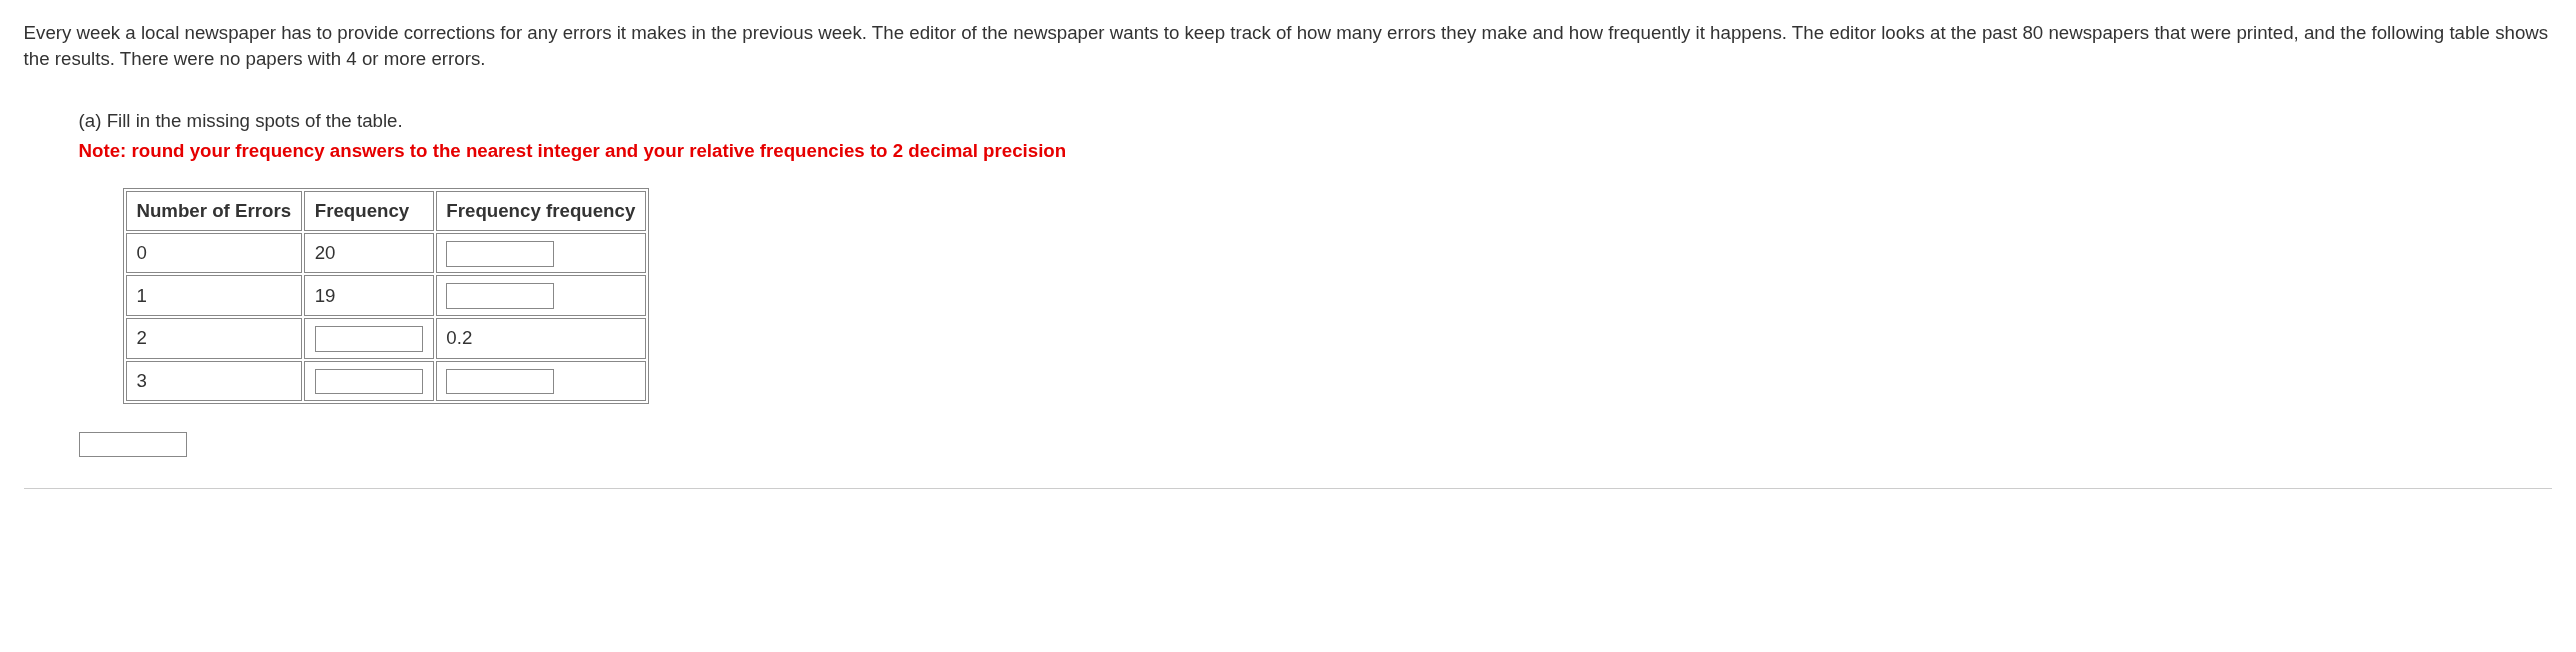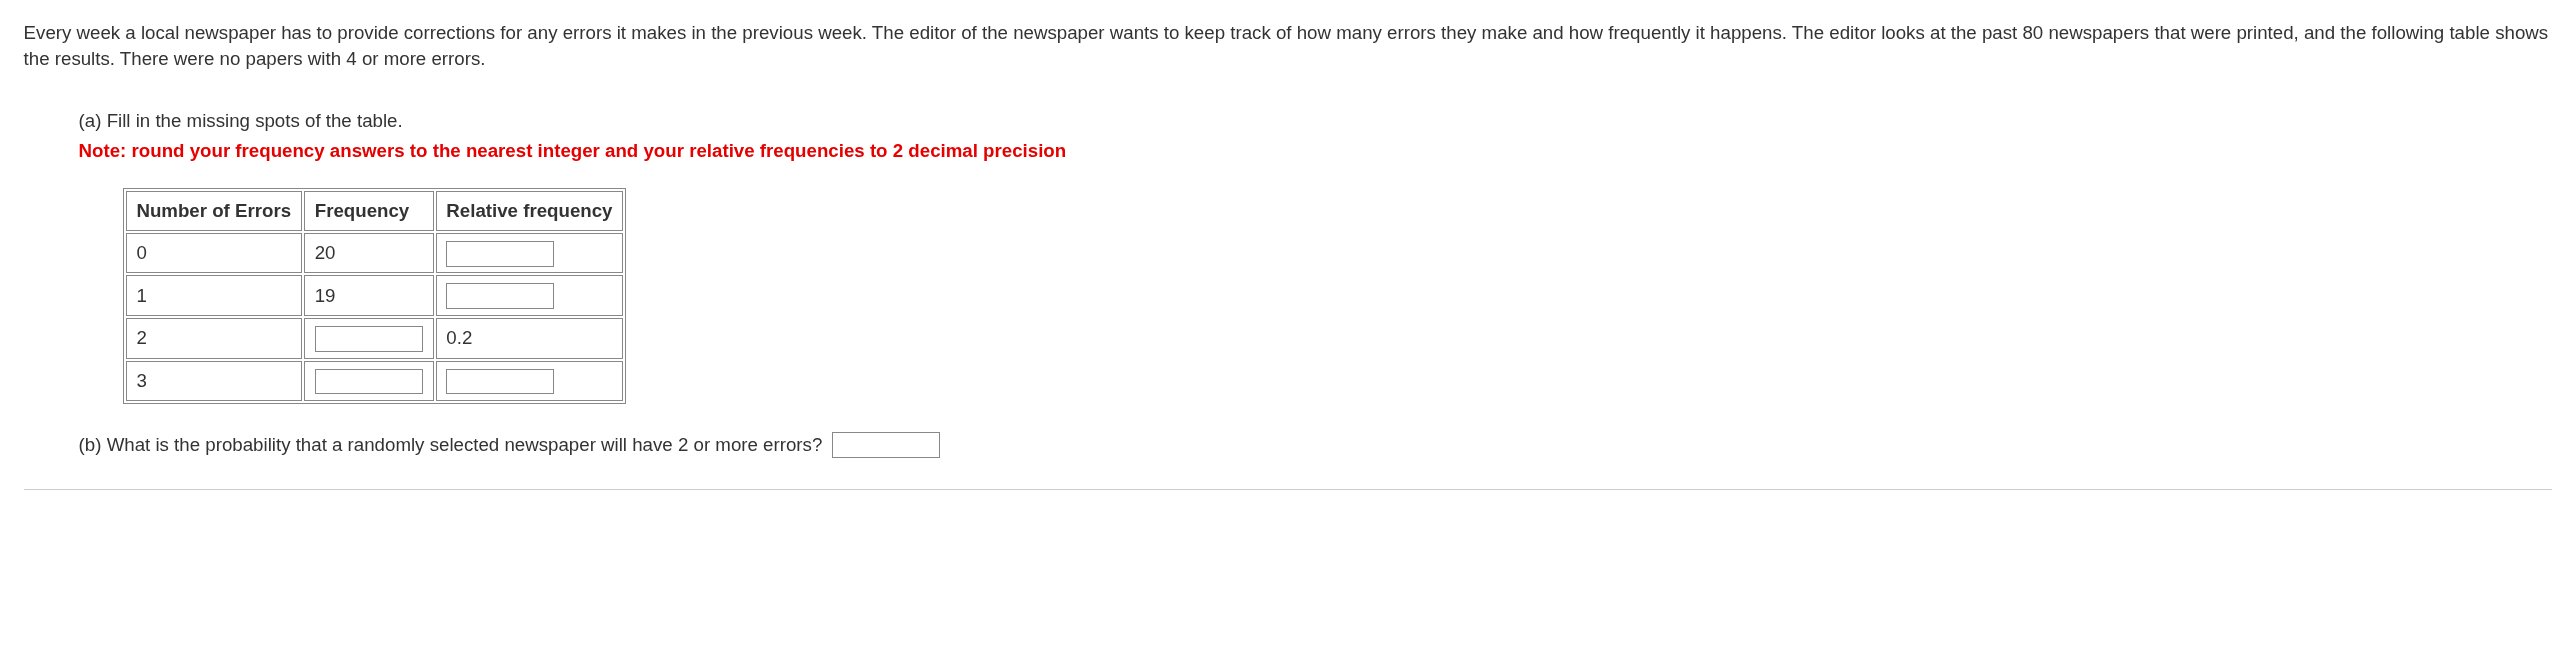--- a/index.html
+++ b/index.html
@@ -83,21 +83,21 @@
 
 <div class="indent part-label">(a) Fill in the missing spots of the table.</div>
 <div class="indent note">Note: round your frequency answers to the nearest integer and your relative frequencies to 2 decimal precision</div>
 
 <div class="table-wrapper">
   <table>
     <thead>
       <tr>
         <th>Number of Errors</th>
         <th>Frequency</th>
-        <th>Relative frequency</th>
+        <th>Frequency frequency</th>
       </tr>
     </thead>
     <tbody>
       <tr>
         <td>0</td>
         <td>20</td>
         <td>
           <input type="text" class="answer-input" value="" style="">
         </td>
       </tr>
@@ -126,18 +126,17 @@
         </td>
         <td>
           <input type="text" class="answer-input" value="" style="">
         </td>
       </tr>
     </tbody>
   </table>
 </div>
 
 <div class="part-b">
-  <span>(b) What is the probability that a randomly selected newspaper will have 2 or more errors?</span>
   <input type="text" class="answer-input" style="">
 </div>
 
 <hr class="bottom">
 
 
 </body></html>

